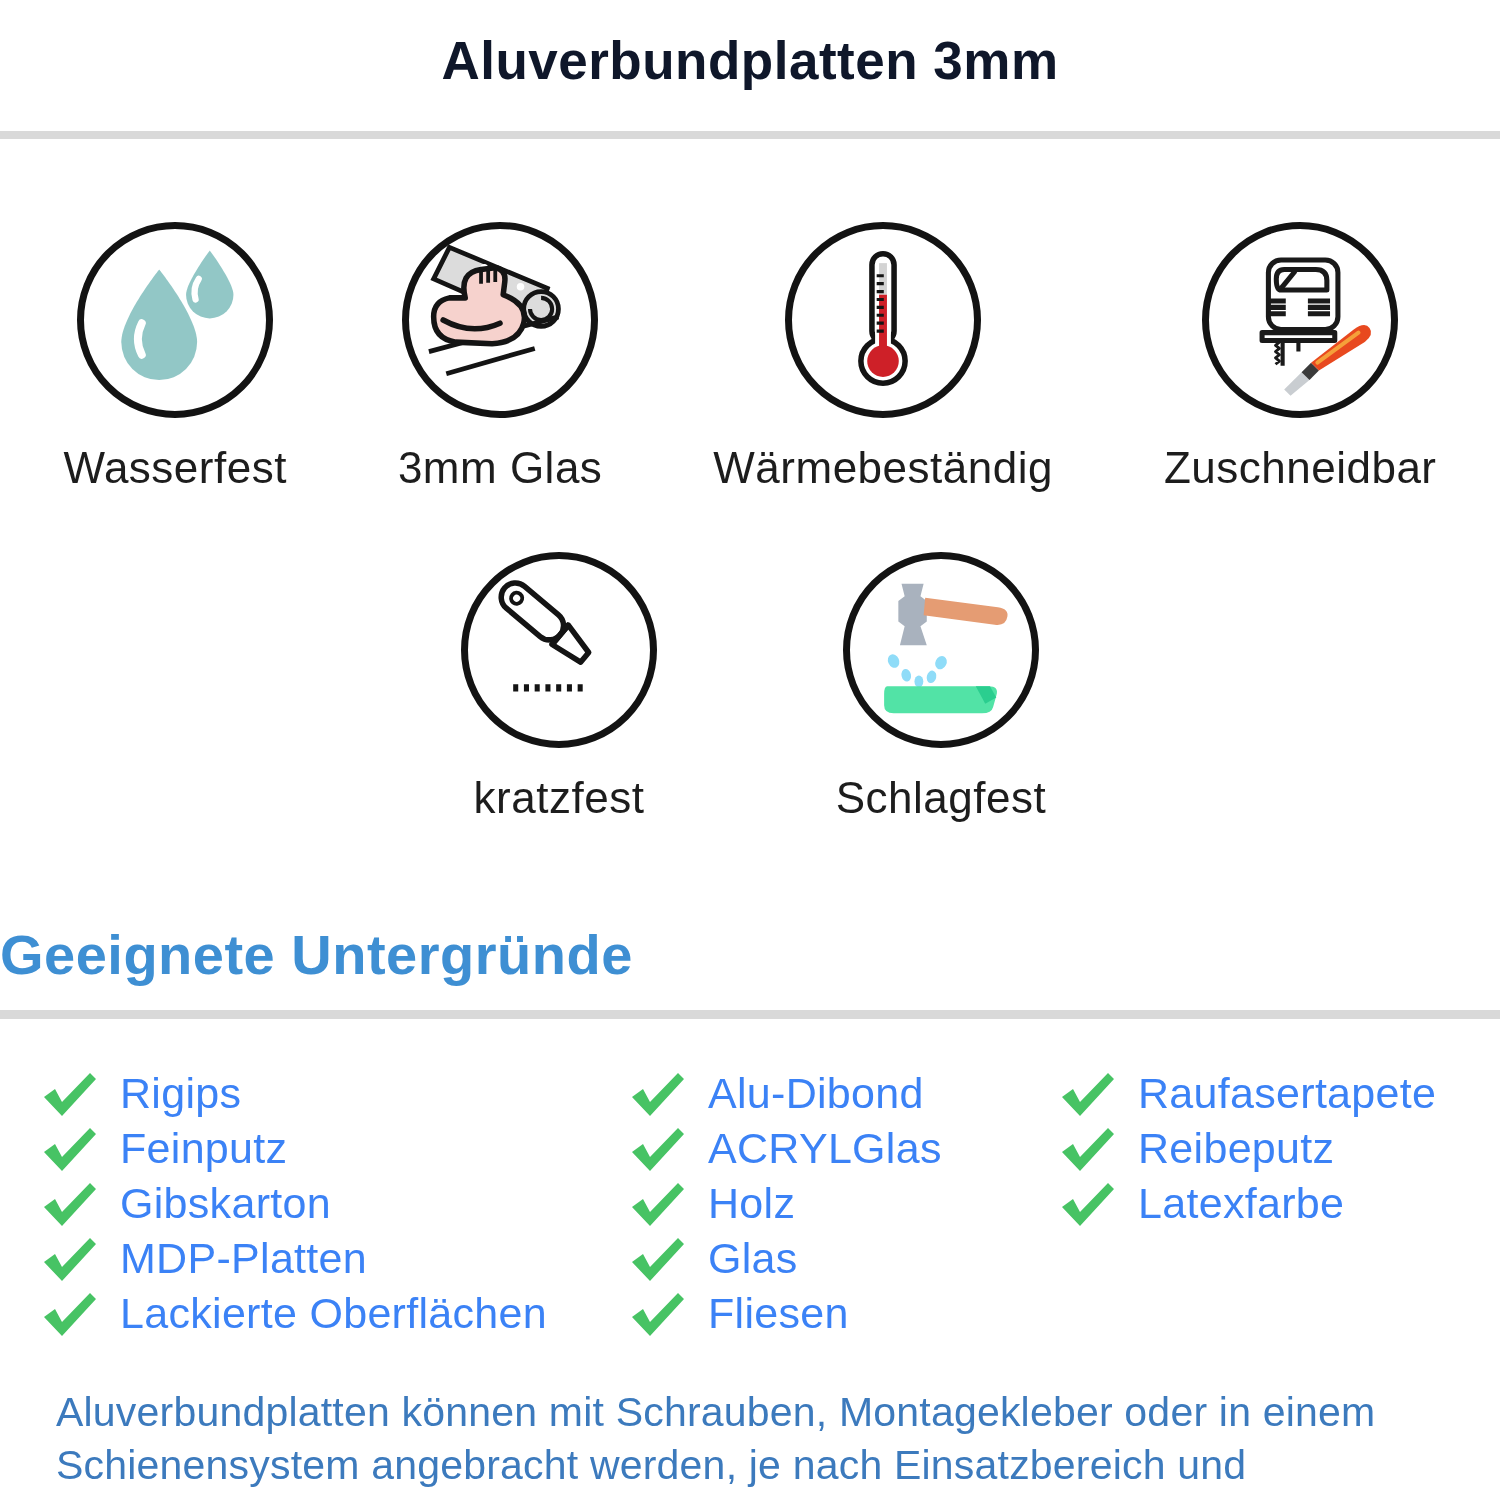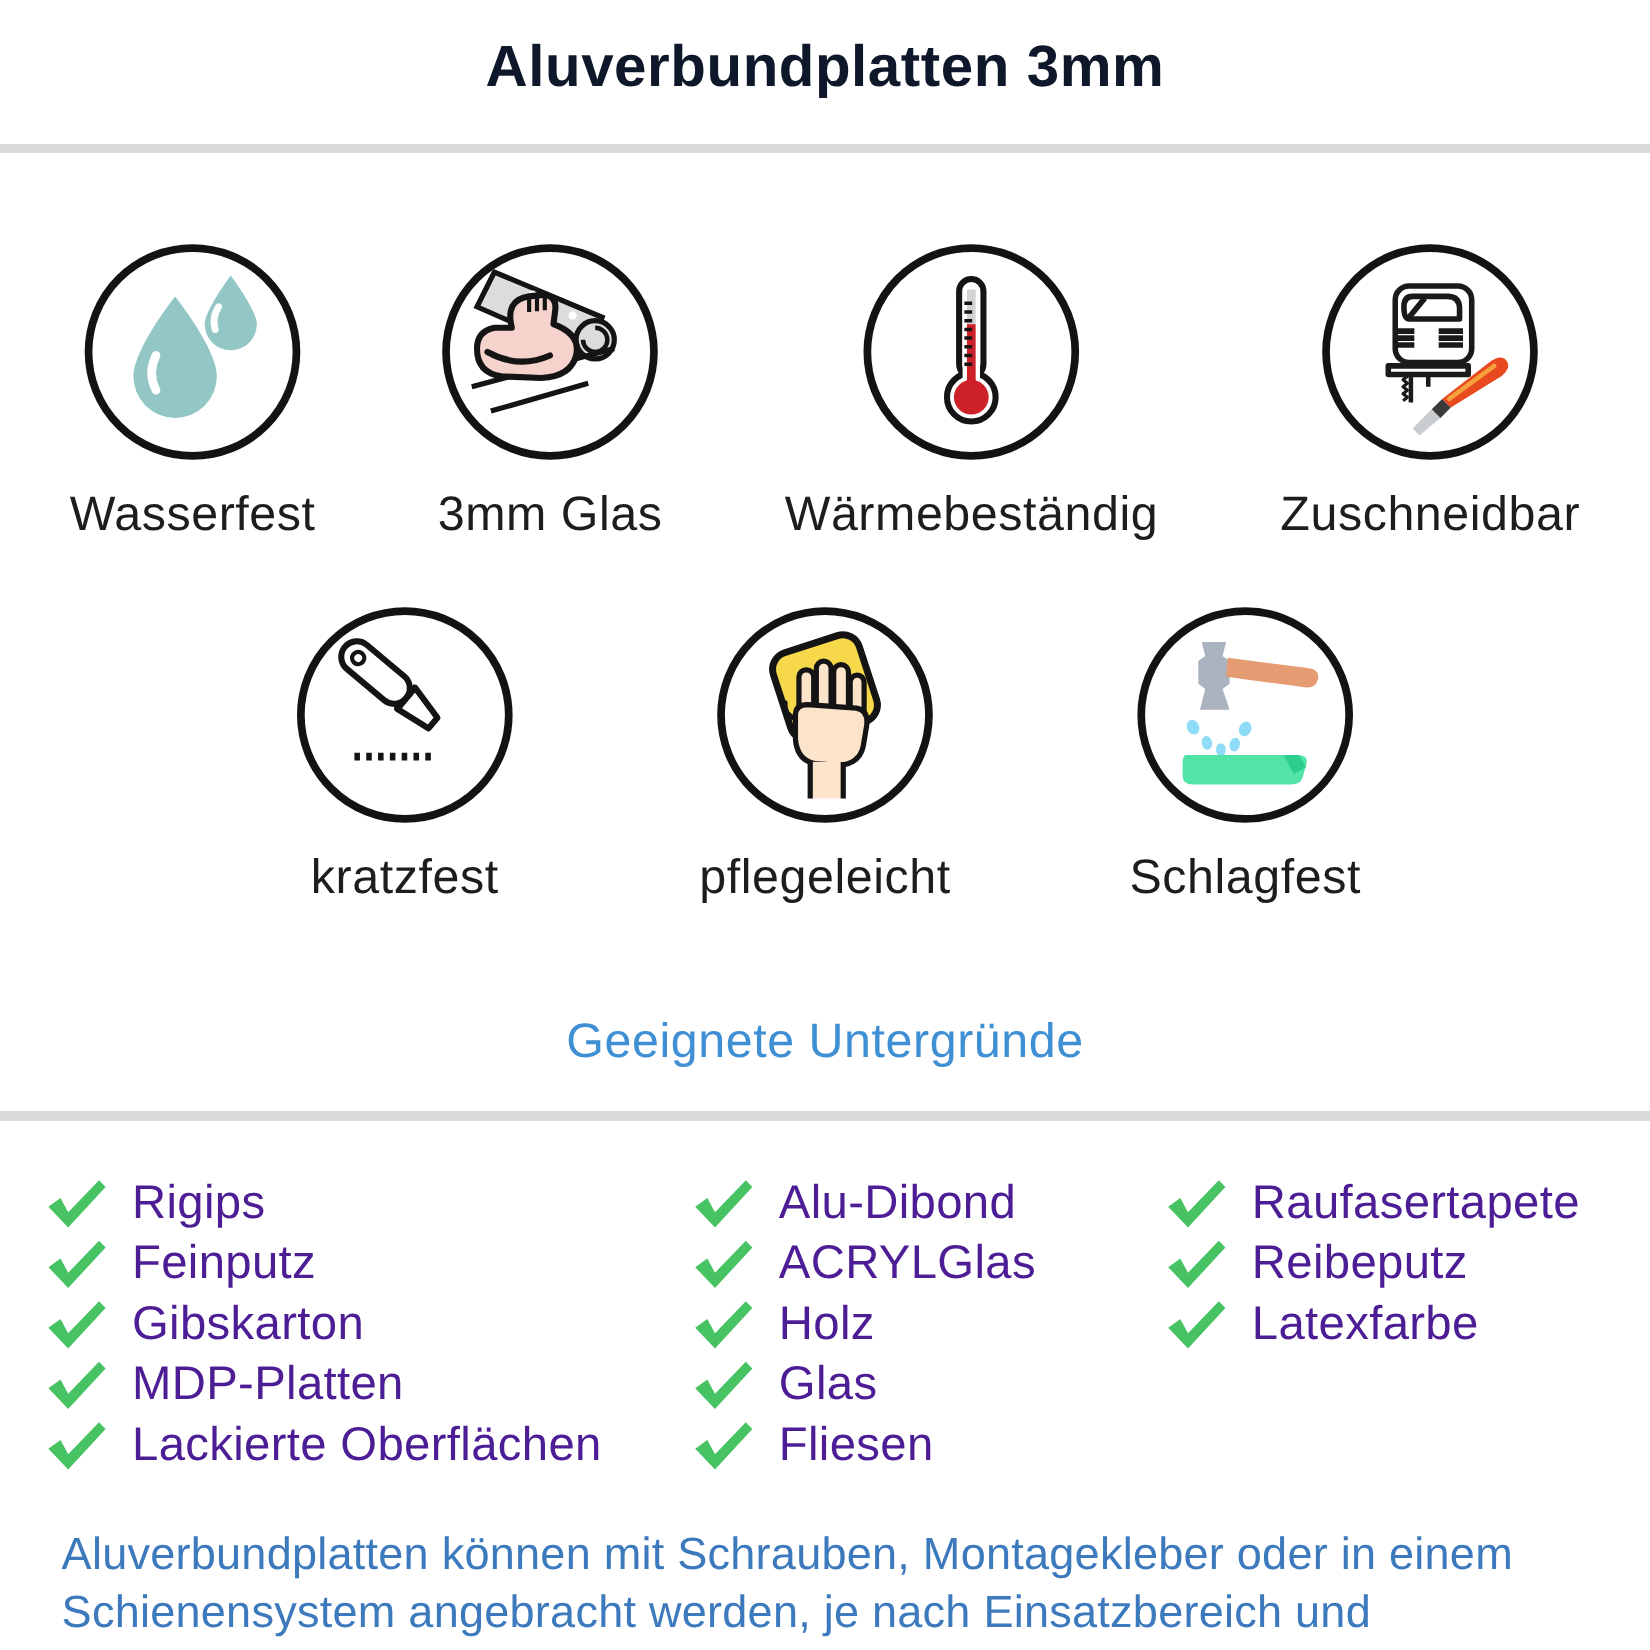--- a/index.html
+++ b/index.html
@@ -25,32 +25,32 @@
   .icon-circle {
     width:196px; height:196px; border:7px solid #131313; border-radius:50%;
     background:#fff; display:flex; align-items:center; justify-content:center;
     overflow:hidden;
   }
   .icon-circle svg { width:158px; height:158px; }
   .feature-label { margin-top:25px; font-size:44px; color:#1d1d1d; letter-spacing:0.5px; }
 
   .section-title {
     position:absolute; top:922px; left:0; width:100%;
-    text-align:center; font-size:44px; font-weight:normal;
+    text-align:left; font-size:56px; font-weight:bold;
     color:#3E8FD3; letter-spacing:0.5px;
   }
 
   .substrate-grid {
     position:absolute; top:1066px; left:38px; right:20px;
     display:grid; grid-template-columns:588px 430px auto; align-items:start;
   }
   .substrate-col { display:flex; flex-direction:column; }
   .substrate-item { display:flex; align-items:center; height:55px; }
   .check-icon { width:62px; height:47px; flex:0 0 62px; margin-right:20px; }
-  .substrate-label { font-size:43px; color:#4c1d95; letter-spacing:0.3px; white-space:nowrap; }
+  .substrate-label { font-size:43px; color:#3b82f6; letter-spacing:0.3px; white-space:nowrap; }
 
   .mounting-note {
     position:absolute; top:1386px; left:56px; right:30px;
     font-size:41px; line-height:53px; color:#3C7ABD; letter-spacing:0.2px;
   }
 </style>
 </head>
 <body>
 
 <div class="page">
@@ -155,39 +155,20 @@
             <circle cx="16" cy="35" r="3.5" stroke-width="2.5"></circle>
             <path d="M52 27 L73 32 L73 40 L52 43 Z"></path>
             <line x1="52" y1="26" x2="52" y2="44"></line>
           </g>
           <line x1="21" y1="74" x2="67" y2="74" stroke="#141414" stroke-width="4.5" stroke-dasharray="3.2 3.6"></line>
         </svg>
       </div>
       <div class="feature-label">kratzfest</div>
     </div>
 
-    <div class="feature">
-      <div class="icon-circle">
-        <svg viewBox="0 0 100 100">
-          <rect x="24" y="8" width="52" height="52" rx="10" transform="rotate(-18 50 34)" fill="#F7D84B" stroke="#141414" stroke-width="4"></rect>
-          <g fill="#FBE4C9" stroke="#141414" stroke-width="3">
-            <rect x="35" y="24" width="8.5" height="30" rx="4.2"></rect>
-            <rect x="45" y="19" width="8.5" height="34" rx="4.2"></rect>
-            <rect x="55" y="21" width="8.5" height="32" rx="4.2"></rect>
-            <rect x="64.5" y="27" width="8" height="26" rx="4"></rect>
-            <path d="M33 50 Q33 44 40 44 L68 46 Q75 47 74 56 L72 68 Q70 78 58 79 L44 78 Q34 76 33 64 Z"></path>
-          </g>
-          <path d="M33 52 Q26 50 27 43" stroke="#141414" stroke-width="3" fill="none" stroke-linecap="round"></path>
-          <rect x="41.5" y="77" width="19" height="21" fill="#FBE4C9"></rect>
-          <line x1="41.5" y1="77" x2="41.5" y2="98" stroke="#141414" stroke-width="3"></line>
-          <line x1="60.5" y1="77" x2="60.5" y2="98" stroke="#141414" stroke-width="3"></line>
-        </svg>
-      </div>
-      <div class="feature-label">pflegeleicht</div>
-    </div>
 
     <div class="feature">
       <div class="icon-circle">
         <svg viewBox="0 0 100 100">
           <path d="M25 8 L39 8 L37 16 L41 19 L41 32 L37 35 L41 47 L24 47 L27 35 L23 32 L23 19 L27 16 Z" fill="#A9B2BE"></path>
           <path d="M40 17 L86 23 Q93 24 92 29 Q91 35 84 34 L39 28 Z" fill="#E59C73"></path>
           <g fill="#8FDCF8">
             <ellipse cx="20" cy="57" rx="3.5" ry="4.4" transform="rotate(-24 20 57)"></ellipse>
             <ellipse cx="28" cy="66" rx="3" ry="4" transform="rotate(-12 28 66)"></ellipse>
             <ellipse cx="36" cy="70" rx="2.8" ry="3.8"></ellipse>

